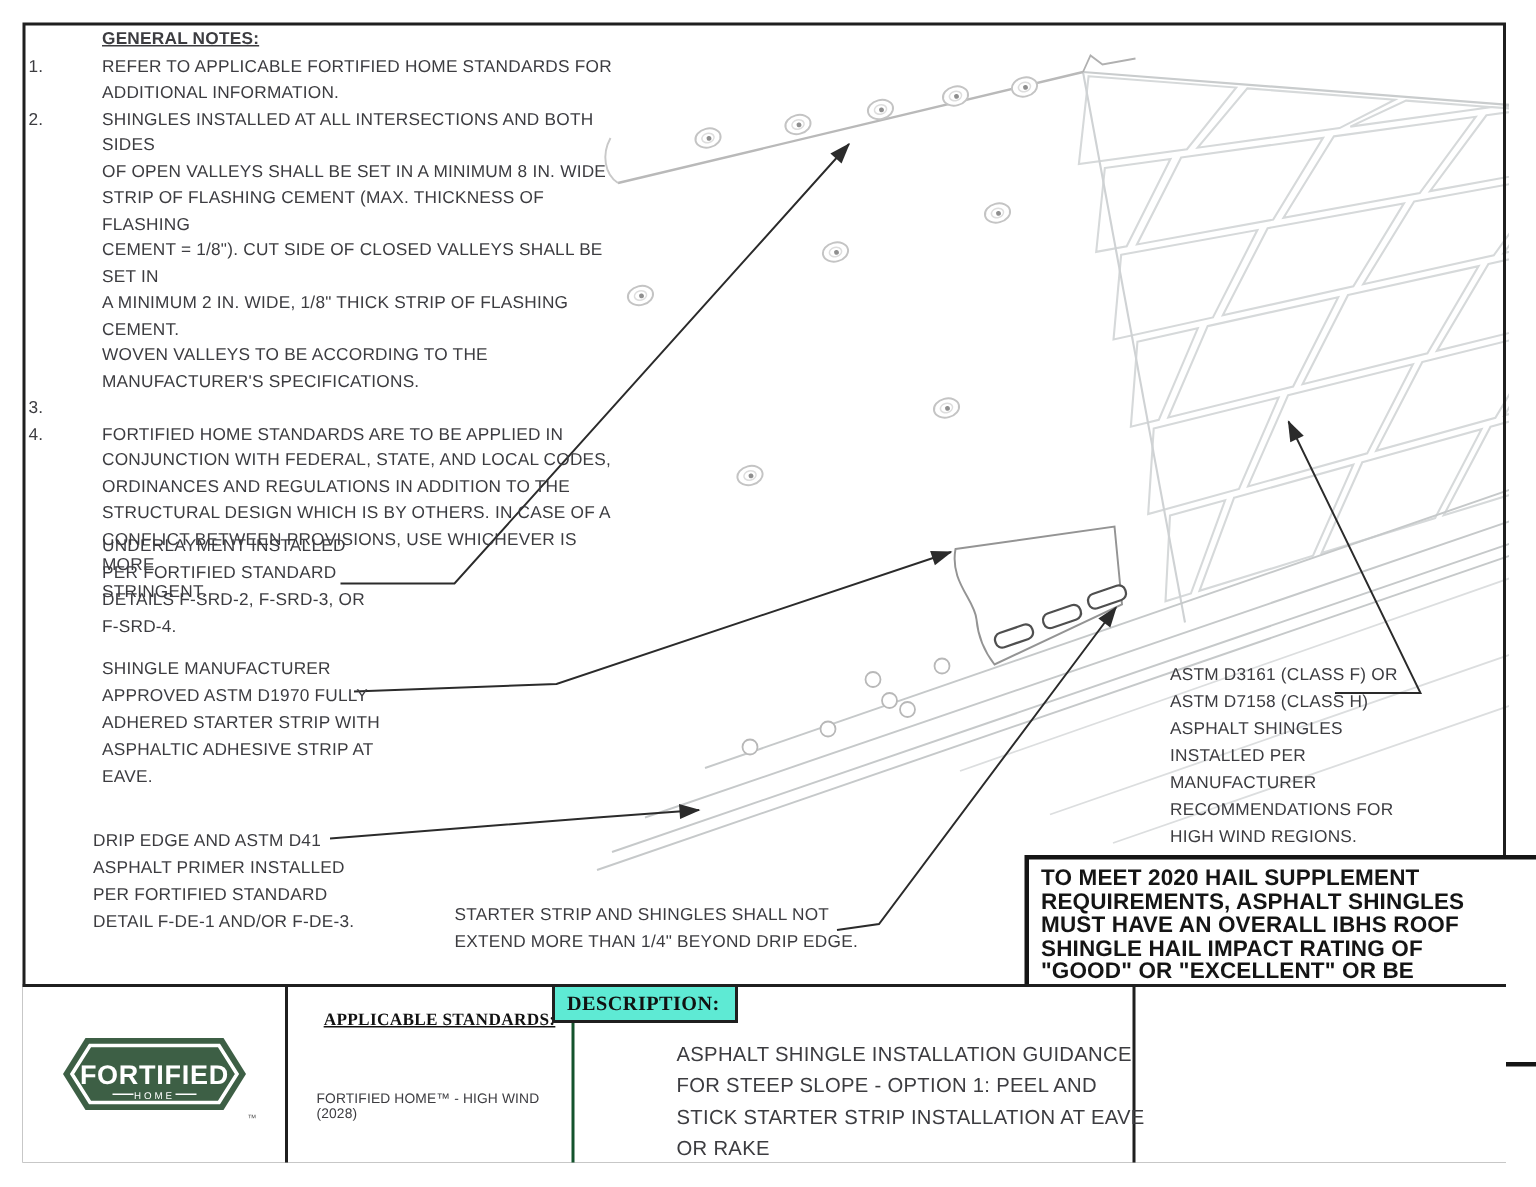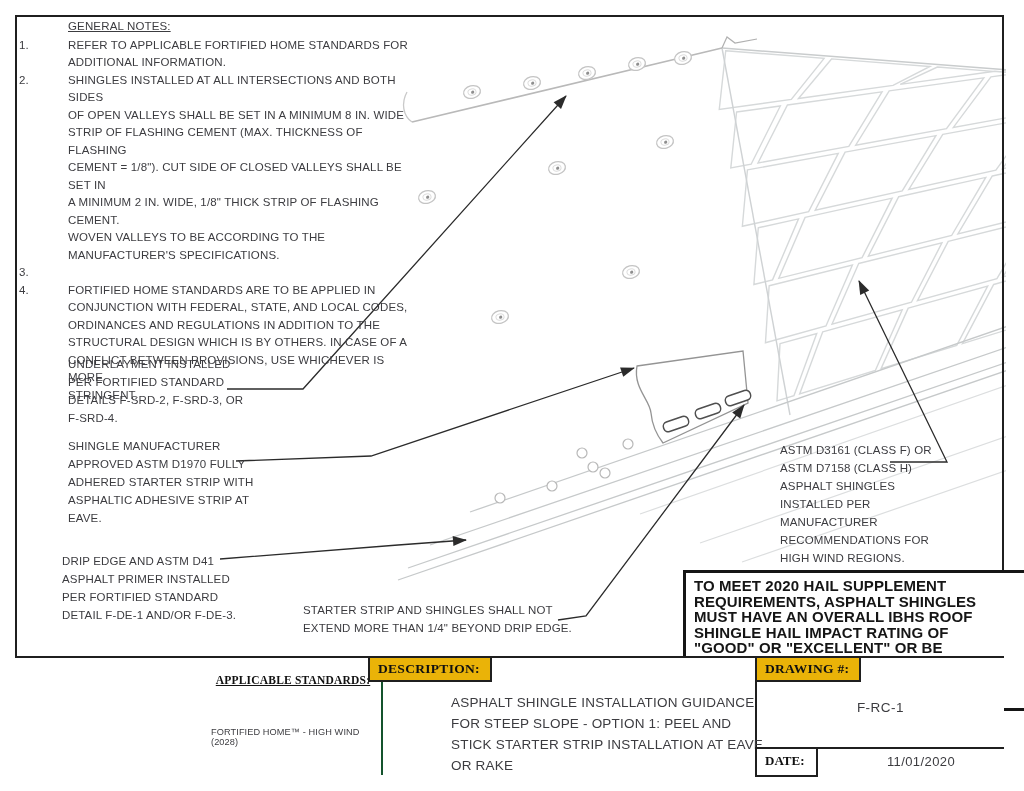--- a/index.html
+++ b/index.html
@@ -3,21 +3,21 @@
 <meta charset="utf-8">
 <style>
   html,body{margin:0;padding:0;background:#fff;}
   #page{position:relative;width:1024px;height:791px;background:#fff;overflow:hidden;
         font-family:"Liberation Sans",sans-serif;color:#3c3c40;}
   .border-frame{position:absolute;left:15px;top:15px;width:989px;height:760px;
         border:2px solid #1f1f1f;box-sizing:border-box;}
   
   #notes{position:absolute;left:19px;top:18px;width:400px;font-size:11.5px;line-height:17.5px;
          letter-spacing:.15px;}
-  #notes .heading{margin-left:49px;font-weight:normal;text-decoration:underline;margin-bottom:1px;}
+  #notes .heading{margin-left:49px;font-weight:bold;text-decoration:underline;margin-bottom:1px;}
   .note-row{display:flex;}
   .note-num{width:49px;flex:0 0 49px;}
   .note-text{white-space:pre-line;}
   
   .callout{position:absolute;font-size:11.5px;line-height:18px;letter-spacing:.15px;
            white-space:pre-line;}
   #co-underlayment{left:68px;top:355px;}
   #co-starter{left:68px;top:437px;}
   #co-dripedge{left:62px;top:552px;}
   #co-extend{left:303px;top:601px;}
@@ -26,21 +26,21 @@
             background:#fff;padding:5px 24px 5px 8px;font-size:15px;line-height:15.6px;
             font-weight:bold;color:#151515;letter-spacing:.1px;}
   
   #titleblock{position:absolute;left:15px;top:656px;width:989px;height:119px;
               border-top:2px solid #1f1f1f;box-sizing:border-box;background:#fff;}
   .tb-cell{position:absolute;top:0;height:100%;box-sizing:border-box;}
   #cell-logo{left:0;width:177px;border-right:2px solid #1f1f1f;}
   #cell-standards{left:190px;width:178px;border-right:2px solid #14532d;}
   #cell-desc{left:355px;width:387px;border-right:2px solid #1f1f1f;}
   #cell-drawing{left:742px;width:247px;}
-  .tb-label-box{position:absolute;left:-2px;top:-2px;border:2px solid #1f1f1f;background:#eab308;
+  .tb-label-box{position:absolute;left:-2px;top:-2px;border:2px solid #1f1f1f;background:#5eead4;
       font-family:"Liberation Serif",serif;font-weight:bold;font-size:13.5px;
       padding:3px 10px 3px 8px;letter-spacing:.3px;color:#111;}
   #std-heading{position:absolute;left:0;top:16px;width:100%;text-align:center;
       font-family:"Liberation Serif",serif;font-weight:bold;font-size:11.5px;
       text-decoration:underline;letter-spacing:.2px;color:#111;}
   .std-line{position:absolute;left:6px;font-size:9.2px;letter-spacing:.1px;color:#3c3c40;}
   #std-1{top:42px;} #std-2{top:69px;}
   #desc-text{position:absolute;left:57px;top:34px;width:322px;font-size:13.5px;
       line-height:21px;white-space:pre-line;color:#3c3c40;letter-spacing:.2px;margin-left:24px;}
   #drawing-number{position:absolute;left:0;top:42px;width:100%;text-align:center;
@@ -240,36 +240,41 @@
 ASTM D7158 (CLASS H)
 ASPHALT SHINGLES
 INSTALLED PER
 MANUFACTURER
 RECOMMENDATIONS FOR
 HIGH WIND REGIONS.</div>
   <div id="hail-box">TO MEET 2020 HAIL SUPPLEMENT REQUIREMENTS, ASPHALT SHINGLES MUST HAVE AN OVERALL IBHS ROOF SHINGLE HAIL IMPACT RATING OF "GOOD" OR "EXCELLENT" OR BE POLYMER-MODIFIED WITH EITHER A UL 2218 CLASS 4 OR FM 4473 CLASS 4 RATING.</div>
 
   <div id="titleblock">
 
+    <div id="cell-logo" class="tb-cell">
+      <div id="logo-wrap">
+        <svg width="134" height="68" viewBox="0 0 134 68">
+          <polygon points="5,31 20,7 112,7 127,31 112,55 20,55" fill="#3d5f45"></polygon>
+          <polygon points="11,31 23,12 109,12 121,31 109,50 23,50" fill="none" stroke="#ffffff" stroke-width="2.4"></polygon>
+          <text x="66" y="37.5" text-anchor="middle" fill="#ffffff" font-size="18" font-weight="bold" letter-spacing="0.5">FORTIFIED</text>
+          <line x1="38" y1="44.5" x2="52" y2="44.5" stroke="#fff" stroke-width="1"></line>
+          <line x1="80" y1="44.5" x2="94" y2="44.5" stroke="#fff" stroke-width="1"></line>
+          <text x="66" y="47.5" text-anchor="middle" fill="#ffffff" font-size="6.5" letter-spacing="2">HOME</text>
+          <text x="128" y="62" fill="#5a5a5a" font-size="6">™</text>
+        </svg>
+      </div>
+    </div>
 
     <div id="cell-standards" class="tb-cell">
       <div id="std-heading">APPLICABLE STANDARDS:</div>
       <div id="std-2" class="std-line">FORTIFIED HOME™ - HIGH WIND (2028)</div>
     </div>
 
     <div id="cell-desc" class="tb-cell">
       <div class="tb-label-box">DESCRIPTION:</div>
       <div id="desc-text">ASPHALT SHINGLE INSTALLATION GUIDANCE
 FOR STEEP SLOPE - OPTION 1: PEEL AND
 STICK STARTER STRIP INSTALLATION AT EAVE
 OR RAKE</div>
     </div>
 
-    <div id="cell-drawing" class="tb-cell">
-      <div class="tb-label-box">DRAWING #:</div>
-      <div id="drawing-number">F-RC-1</div>
-      <div id="date-row">
-        <div id="date-label">DATE:</div>
-        <div id="date-value">11/01/2020</div>
-      </div>
-    </div>
   </div>
 </div>
 
 </body></html>

